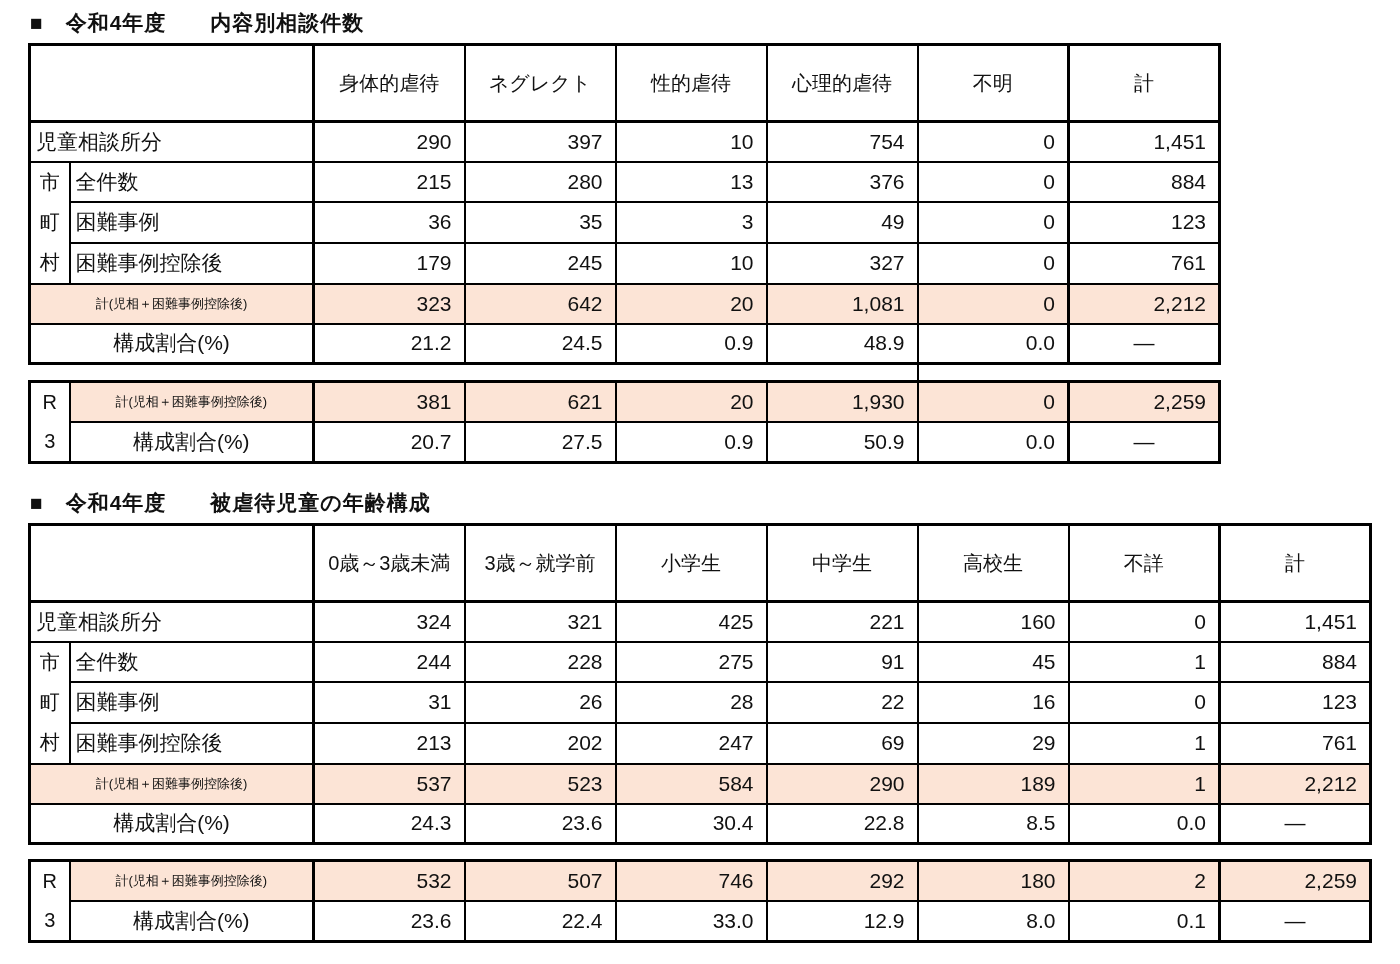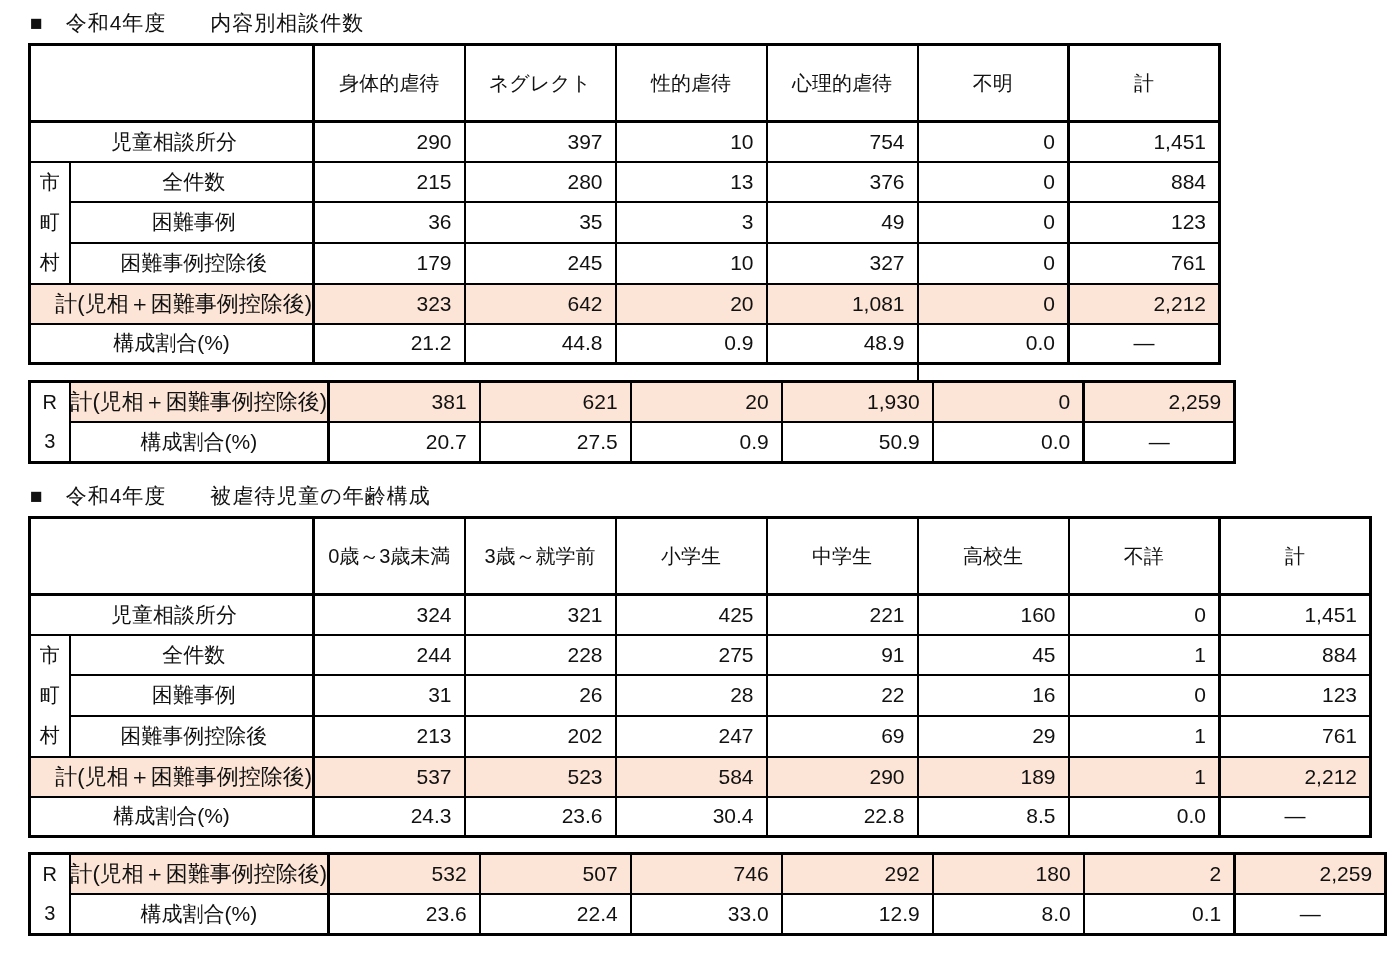--- a/index.html
+++ b/index.html
@@ -3,42 +3,42 @@
 <meta charset="utf-8">
 <style>
   html,body{margin:0;padding:0;background:#ffffff;}
   body{
     width:1400px;height:964px;box-sizing:border-box;
     padding:10px 0 0 28px;
     font-family:"Liberation Sans","DejaVu Sans",sans-serif;
     color:#111;
   }
   .sec-title{
-    font-size:21px;font-weight:normal;letter-spacing:1px;
+    font-size:21px;font-weight:bold;letter-spacing:1px;
     margin:0 0 7px 2px;height:26px;line-height:26px;
   }
-  .sec-title.second{margin-top:19px;}
+  .sec-title.second{margin-top:26px;}
   table.mt{
     border-collapse:collapse;table-layout:fixed;
     border:3px solid #000;background:#fff;
   }
   .mt td,.mt th{
     border:2px solid #000;overflow:hidden;white-space:nowrap;
     padding:0;font-weight:normal;
   }
   .mt thead th{border-bottom:3px solid #000;font-size:20px;text-align:center;margin-top:27px;}
   .mt td:last-child,.mt th:last-child{border-left:3px solid #000;}
   .thickR{border-right:3px solid #000 !important;}
   .mt tbody tr{height:40px;}
   .mt thead tr{height:77px;}
   .num{text-align:right;padding-right:12px !important;font-size:21px;}
   .num.dash{text-align:center;padding-right:0 !important;}
-  .lbl{font-size:21px;text-align:center;padding-left:5px !important;}
+  .lbl{font-size:21px;text-align:left;padding-left:5px !important;}
   .lbl.center{text-align:center;padding-left:0 !important;}
-  .lbl.small{font-size:22px;text-align:right;}
+  .lbl.small{font-size:13px;}
   .group{vertical-align:middle;text-align:center;font-size:20px;background:#fff;}
   .group div{height:40px;display:flex;align-items:center;justify-content:center;}
   .group.r3c div{height:39px;}
   tr.hl td{background:#fce4d6;}
   tr.hl td.r3c{background:#fff;}
   .gap{position:relative;height:15px;width:1196px;}
   .gap2{height:14px;width:1345px;}
   .artifact-line{position:absolute;left:889px;top:0;height:100%;width:2px;background:#000;}
   col.c-grp{width:40px;} col.c-lbl{width:244px;} col.c-dat{width:151px;}
 </style>
@@ -117,21 +117,21 @@
         <td class="num">323</td>
         <td class="num">642</td>
         <td class="num">20</td>
         <td class="num">1,081</td>
         <td class="num">0</td>
         <td class="num">2,212</td>
       </tr>
       <tr>
         <td class="lbl center thickR" colspan="2">構成割合(%)</td>
         <td class="num">21.2</td>
-        <td class="num">44.8</td>
+        <td class="num">24.5</td>
         <td class="num">0.9</td>
         <td class="num">48.9</td>
         <td class="num">0.0</td>
         <td class="num dash">―</td>
       </tr>
     </tbody>
   </table>
 
   <div class="gap">
     <div class="artifact-line"></div>

